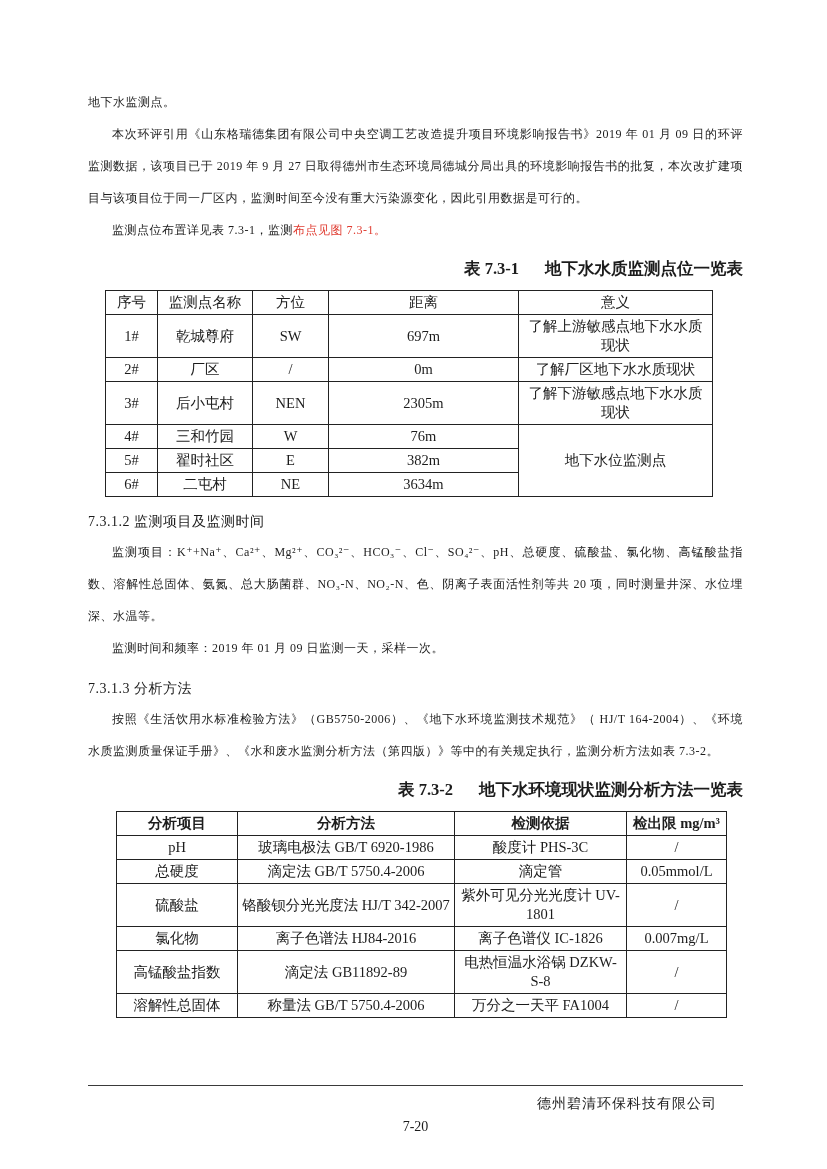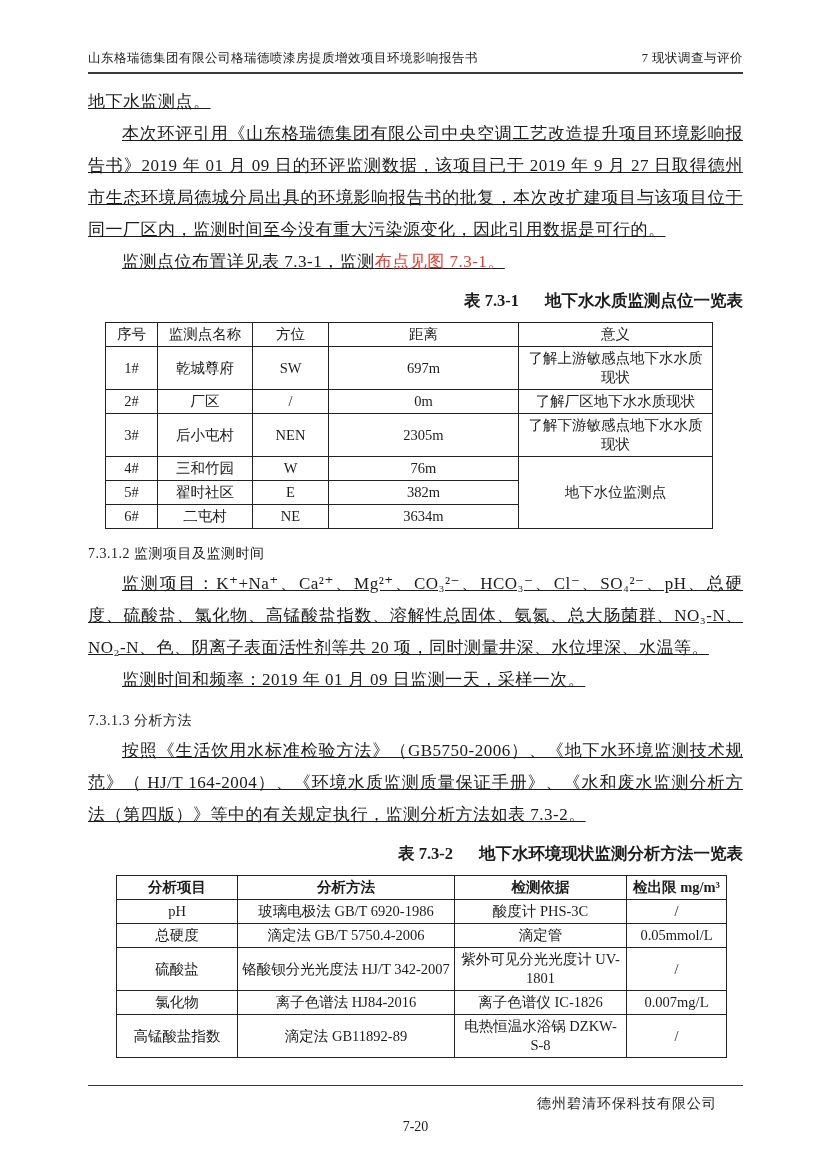--- a/index.html
+++ b/index.html
@@ -18,25 +18,24 @@
     border-bottom:2px solid #3a3a3a;
     padding-bottom:5px;
     font-size:12.5px;
     letter-spacing:.5px;
     color:#222;
   }
   
   .content{position:absolute;top:86px;left:88px;width:655px;}
   .para{
     margin:0;
-    font-size:17px;
+    font-size:12px;
     line-height:32px;
     text-align:justify;
     letter-spacing:.5px;
-    text-decoration:underline;
   }
   .indent{text-indent:2em;}
   .sec{
     margin:13px 0 2px 0;
     font-size:14px;
     font-weight:normal;
     line-height:24px;
     letter-spacing:.5px;
   }
   .table-caption{
@@ -72,24 +71,20 @@
     font-size:14px;
   }
   .footer-page{position:absolute;left:50%;transform:translateX(-50%);top:9px;margin-top:24px;}
   .footer-company{position:absolute;right:26px;top:9px;letter-spacing:1px;}
 </style>
 </head>
 <body>
 
 <div class="page" style="color: rgb(28, 28, 28);">
 
-  <div class="header">
-    <span>山东格瑞德集团有限公司格瑞德喷漆房提质增效项目环境影响报告书</span>
-    <span>7 现状调查与评价</span>
-  </div>
 
   <div class="content">
 
     <p class="para">地下水监测点。</p>
 
     <p class="para indent">本次环评引用《山东格瑞德集团有限公司中央空调工艺改造提升项目环境影响报告书》2019 年 01 月 09 日的环评监测数据，该项目已于 2019 年 9 月 27 日取得德州市生态环境局德城分局出具的环境影响报告书的批复，本次改扩建项目与该项目位于同一厂区内，监测时间至今没有重大污染源变化，因此引用数据是可行的。</p>
 
     <p class="para indent"><span>监测点位布置详见表 7.3-1，监测</span><span class="red-text" style="color: rgb(224, 60, 49);">布点见图 7.3-1。</span></p>
 
     <p class="table-caption"><span>表 7.3-1</span><span class="cap-gap">地下水水质监测点位一览表</span></p>
@@ -206,20 +201,26 @@
             <td>离子色谱法 HJ84-2016</td>
             <td>离子色谱仪 IC-1826</td>
             <td>0.007mg/L</td>
           </tr>
           <tr>
             <td>高锰酸盐指数</td>
             <td>滴定法 GB11892-89</td>
             <td>电热恒温水浴锅 DZKW-S-8</td>
             <td>/</td>
           </tr>
+          <tr>
+            <td>溶解性总固体</td>
+            <td>称量法 GB/T 5750.4-2006</td>
+            <td>万分之一天平 FA1004</td>
+            <td>/</td>
+          </tr>
         </tbody>
     </table>
 
   </div>
 
   <div class="footer">
     <span class="footer-page">7-20</span>
     <span class="footer-company">德州碧清环保科技有限公司</span>
   </div>
 

